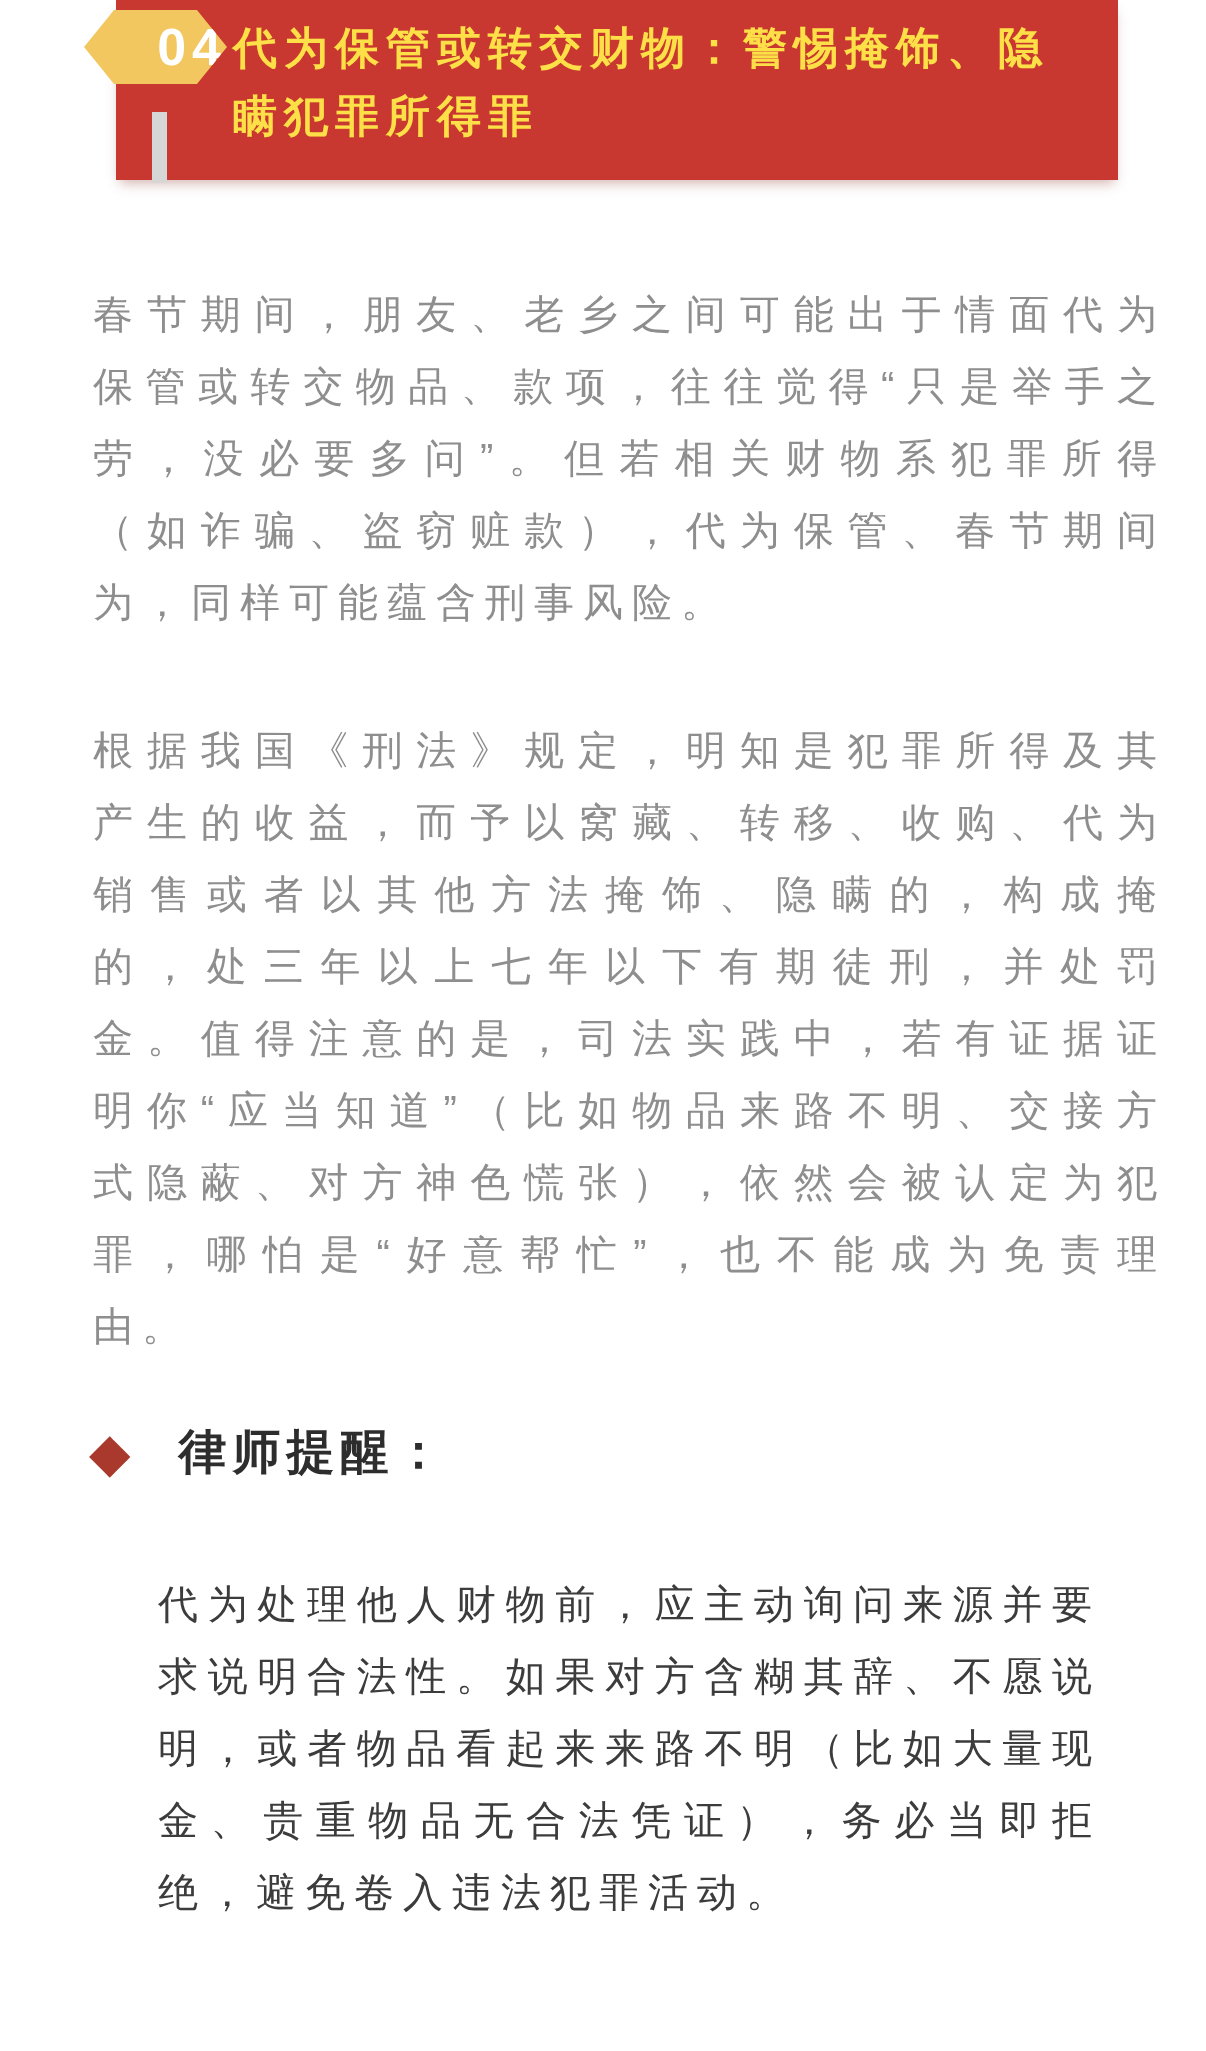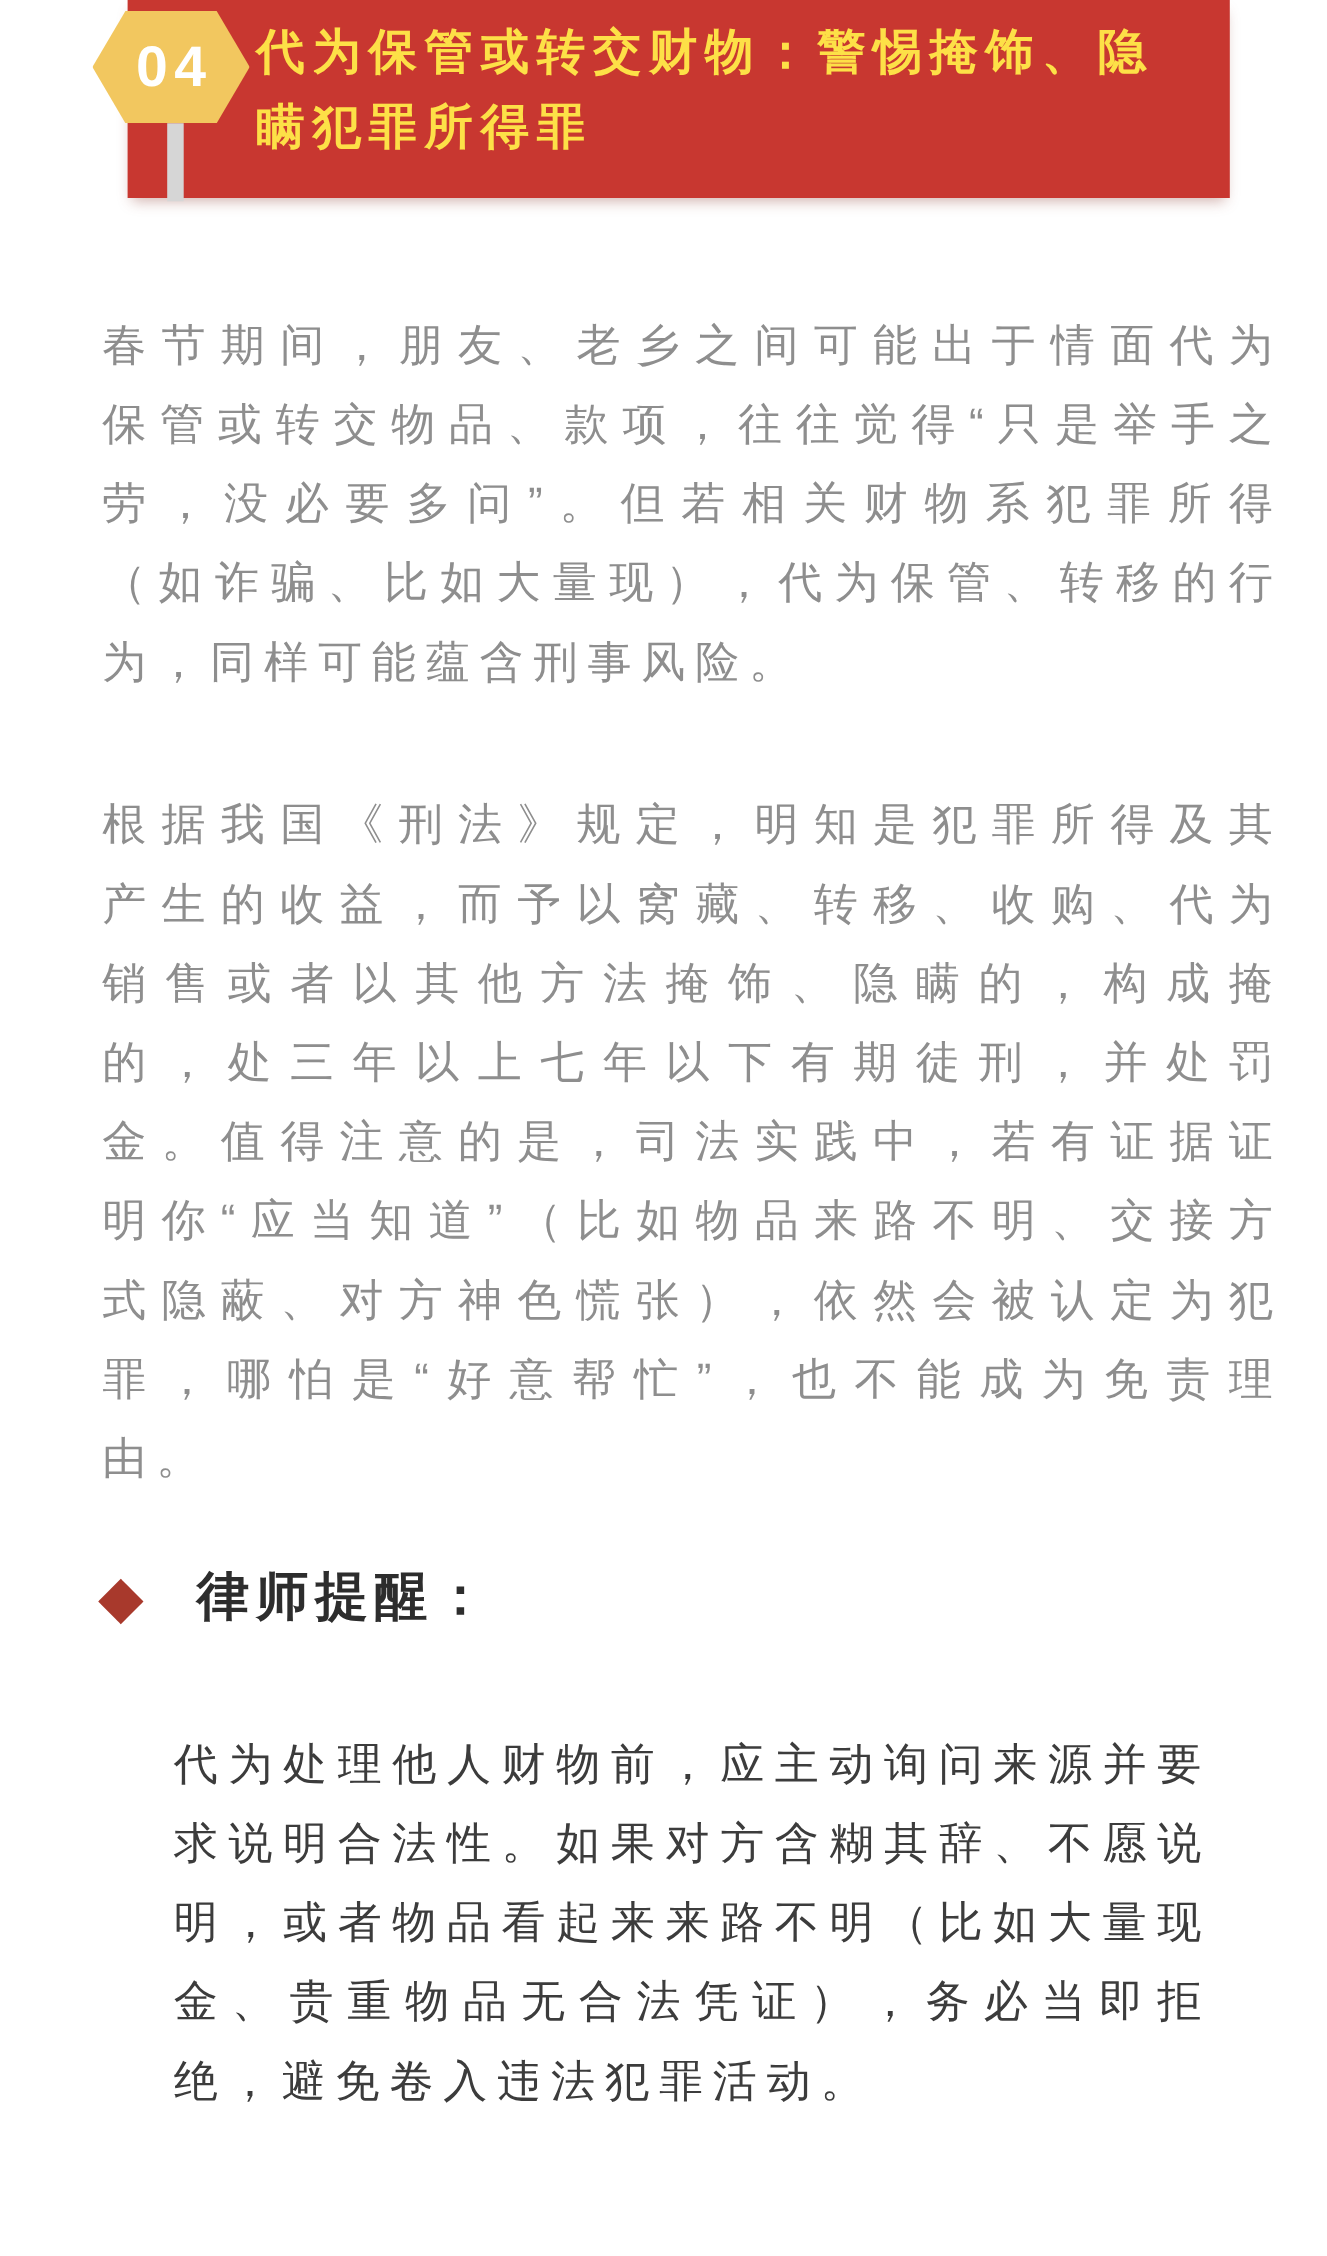--- a/index.html
+++ b/index.html
@@ -18,24 +18,24 @@
   }
   .banner-title{
     color:#fde047;font-weight:bold;font-size:44px;line-height:68px;
     letter-spacing:7px;white-space:nowrap;
   }
   .stem{
     position:absolute;left:152px;top:112px;width:15px;height:71px;
     background:#d6d6d6;z-index:2;
   }
   .hexagon{
-    position:absolute;left:84px;top:10px;width:143px;height:102px;
+    position:absolute;left:84px;top:10px;width:143px;height:74px;
     background:#f2c75f;z-index:3;
     clip-path:polygon(0 50%,21% 0,79% 0,100% 50%,79% 100%,21% 100%);
-    display:flex;align-items:center;justify-content:center;
+    display:flex;align-items:center;justify-content:flex-end;
   }
   .badge-num{
     color:#ffffff;font-size:52px;font-weight:bold;letter-spacing:6px;
     margin-left:6px; 
   }
   
   .content{padding:0 41px 0 93px;}
   .para{font-size:40px;line-height:72px;color:#8e8e8e;}
   .line{
     letter-spacing:8px;
@@ -74,21 +74,21 @@
       <span class="badge-num">04</span>
     </div>
   </header>
 
   <main class="content">
 
     <div class="para p1">
         <div class="line">春节期间，朋友、老乡之间可能出于情面代为</div>
         <div class="line">保管或转交物品、款项，往往觉得“只是举手之</div>
         <div class="line">劳，没必要多问”。但若相关财物系犯罪所得</div>
-        <div class="line">（如诈骗、比如大量现），代为保管、转移的行</div>
+        <div class="line">（如诈骗、盗窃赃款），代为保管、春节期间</div>
         <div class="line line-last">为，同样可能蕴含刑事风险。</div>
       </div>
 
     <div class="para p2">
         <div class="line">根据我国《刑法》规定，明知是犯罪所得及其</div>
         <div class="line">产生的收益，而予以窝藏、转移、收购、代为</div>
         <div class="line">销售或者以其他方法掩饰、隐瞒的，构成掩</div>
         <div class="line">的，处三年以上七年以下有期徒刑，并处罚</div>
         <div class="line">金。值得注意的是，司法实践中，若有证据证</div>
         <div class="line">明你“应当知道”（比如物品来路不明、交接方</div>

